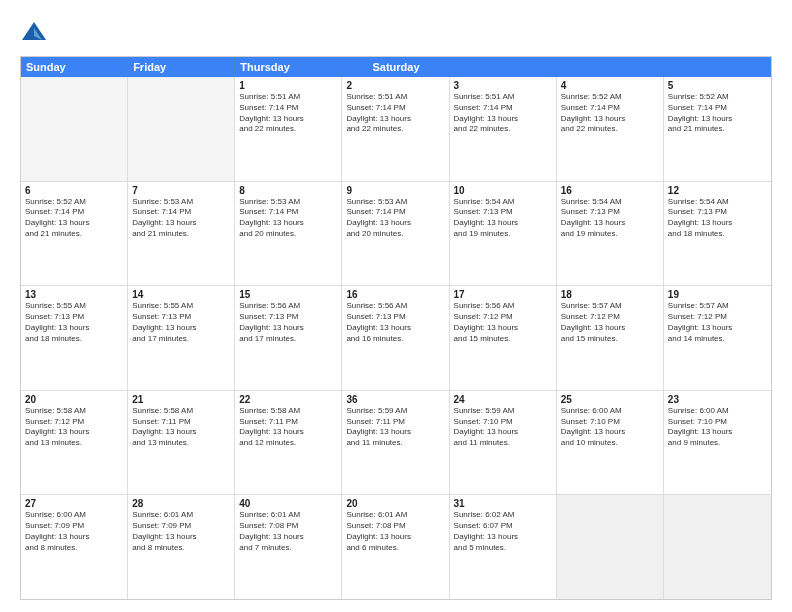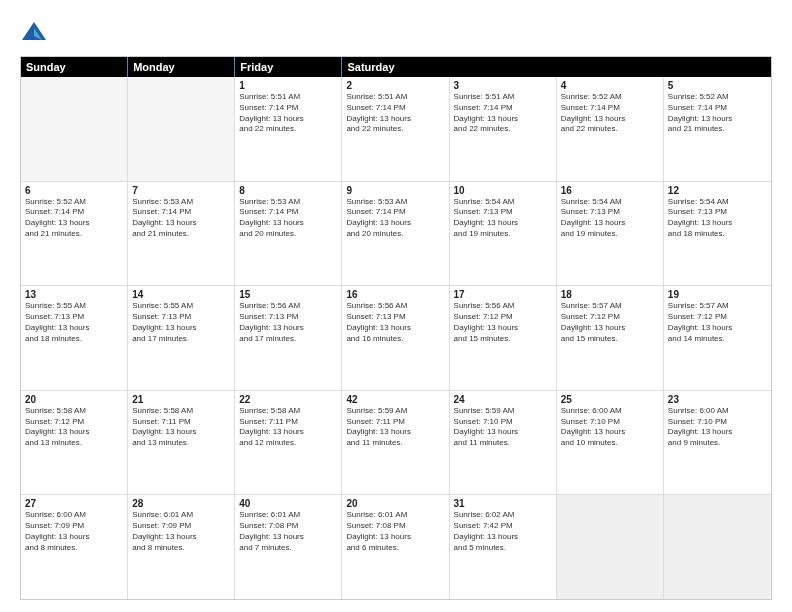--- a/index.html
+++ b/index.html
@@ -56,31 +56,31 @@
     }
     .calendar {
       flex: 1;
       display: flex;
       flex-direction: column;
       border: 1px solid #ccc;
     }
     .cal-header-row {
       display: grid;
       grid-template-columns: repeat(7, 1fr);
-      background: #000000;
+      background: #3b82f6;
     }
     .cal-header-cell {
       color: #fff;
       font-size: 11px;
       font-weight: bold;
       padding: 4px 5px;
       text-align: left;
       border-right: 1px solid #4a85c9;
     }
-    .cal-header-cell:last-child { border-right: none; }
+    .cal-header-cell:last-child { border-right: none; text-align: center; }
     .cal-body {
       flex: 1;
       display: flex;
       flex-direction: column;
     }
     .cal-row {
       display: grid;
       grid-template-columns: repeat(7, 1fr);
       flex: 1;
       border-bottom: 1px solid #ddd;
@@ -127,22 +127,22 @@
     </div>
     <div class="title-block">
       <div class="main-title"></div>
       <div class="sub-title"></div>
     </div>
   </div>
 
   <div class="calendar">
     <div class="cal-header-row" id="cal-headers">
         <div class="cal-header-cell">Sunday</div>
-        <div class="cal-header-cell">Monday</div>
         <div class="cal-header-cell">Friday</div>
+        <div class="cal-header-cell">Thursday</div>
         <div class="cal-header-cell">Saturday</div>
       </div>
     <div class="cal-body" id="cal-body">
         <div class="cal-row">
           <div class="cal-cell empty"></div>
           <div class="cal-cell empty"></div>
           <div class="cal-cell">
             <div class="day-num">1</div>
             <div class="cell-line">Sunrise: 5:51 AM</div>
             <div class="cell-line">Sunset: 7:14 PM</div>
@@ -296,21 +296,21 @@
             <div class="cell-line">and 13 minutes.</div>
           </div>
           <div class="cal-cell">
             <div class="day-num">22</div>
             <div class="cell-line">Sunrise: 5:58 AM</div>
             <div class="cell-line">Sunset: 7:11 PM</div>
             <div class="cell-line">Daylight: 13 hours</div>
             <div class="cell-line">and 12 minutes.</div>
           </div>
           <div class="cal-cell">
-            <div class="day-num">42</div>
+            <div class="day-num">36</div>
             <div class="cell-line">Sunrise: 5:59 AM</div>
             <div class="cell-line">Sunset: 7:11 PM</div>
             <div class="cell-line">Daylight: 13 hours</div>
             <div class="cell-line">and 11 minutes.</div>
           </div>
           <div class="cal-cell">
             <div class="day-num">24</div>
             <div class="cell-line">Sunrise: 5:59 AM</div>
             <div class="cell-line">Sunset: 7:10 PM</div>
             <div class="cell-line">Daylight: 13 hours</div>
@@ -356,21 +356,21 @@
           <div class="cal-cell">
             <div class="day-num">20</div>
             <div class="cell-line">Sunrise: 6:01 AM</div>
             <div class="cell-line">Sunset: 7:08 PM</div>
             <div class="cell-line">Daylight: 13 hours</div>
             <div class="cell-line">and 6 minutes.</div>
           </div>
           <div class="cal-cell">
             <div class="day-num">31</div>
             <div class="cell-line">Sunrise: 6:02 AM</div>
-            <div class="cell-line">Sunset: 7:42 PM</div>
+            <div class="cell-line">Sunset: 6:07 PM</div>
             <div class="cell-line">Daylight: 13 hours</div>
             <div class="cell-line">and 5 minutes.</div>
           </div>
           <div class="cal-cell empty shaded"></div>
           <div class="cal-cell empty shaded"></div>
         </div>
       </div>
   </div>
 </div>
 

